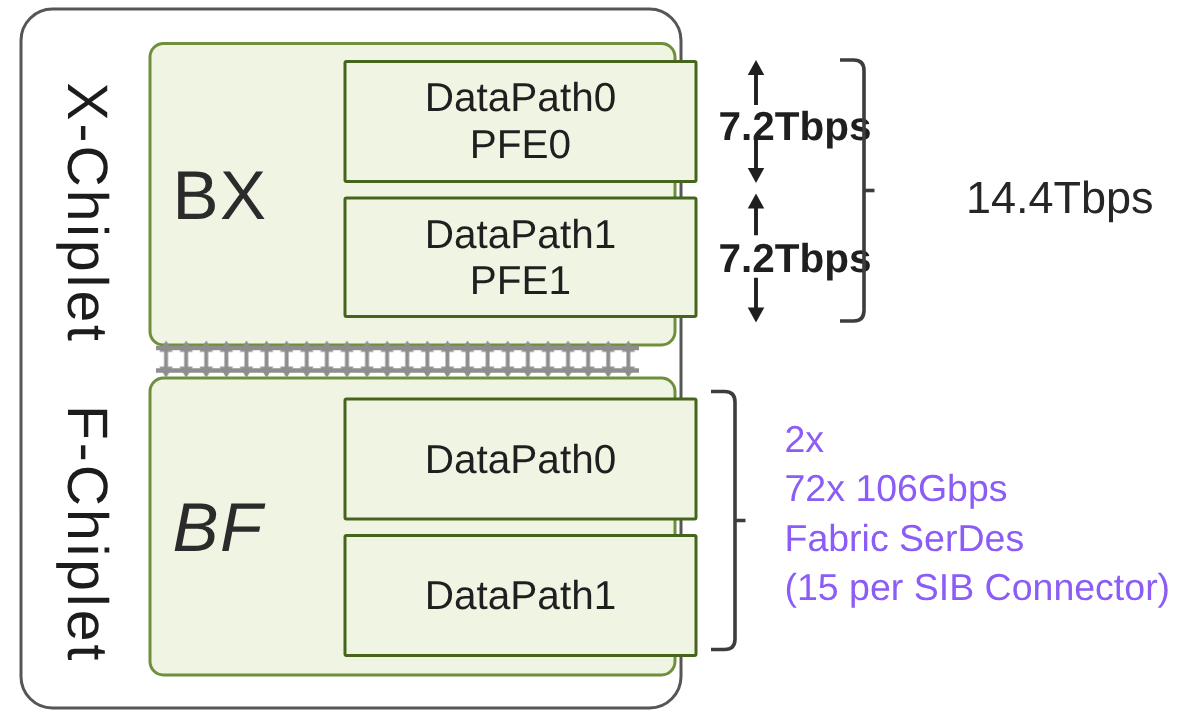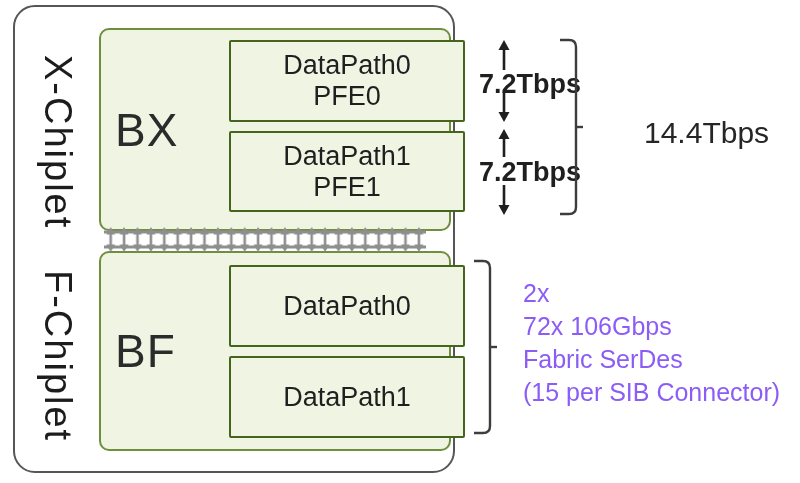--- a/index.html
+++ b/index.html
@@ -23,21 +23,21 @@
   }
   .vlabel.xchip{top:44px;height:196px;}
   .vlabel.fchip{top:258px;height:196px;}
 
   
   .gbox{
     position:absolute;left:99px;width:326px;
     background:#f0f4e3;border:2.5px solid #6f8f3c;border-radius:10px;padding-left:22px;
   }
   .gbox.bx{top:28px;height:199px;}
-  .gbox.bf{top:251px;height:196px;}
+  .gbox.bf{top:251px;height:196px;font-style:italic;}
   .gbox-label{
     position:absolute;left:14px;top:0;height:100%;
     display:flex;align-items:center;
     font-size:46px;color:#2b2b2b;letter-spacing:1px;
   }
 
   
   .dpbox{
     position:absolute;left:229px;width:232px;
     background:#f0f4e3;border:2.3px solid #46651c;border-radius:2px;

